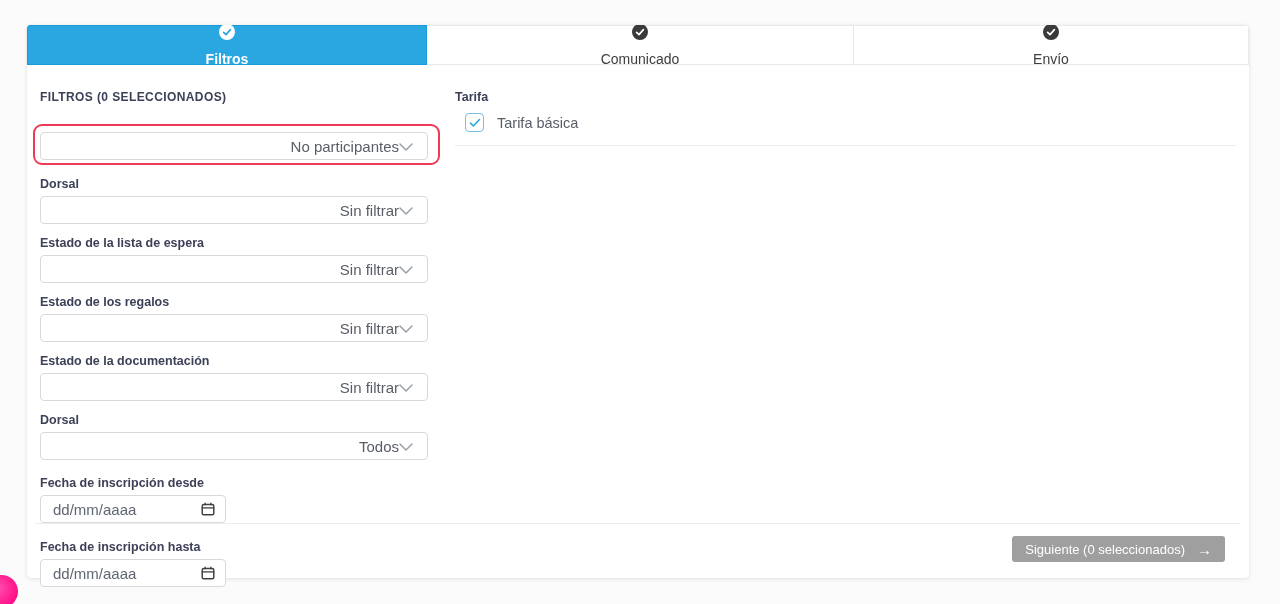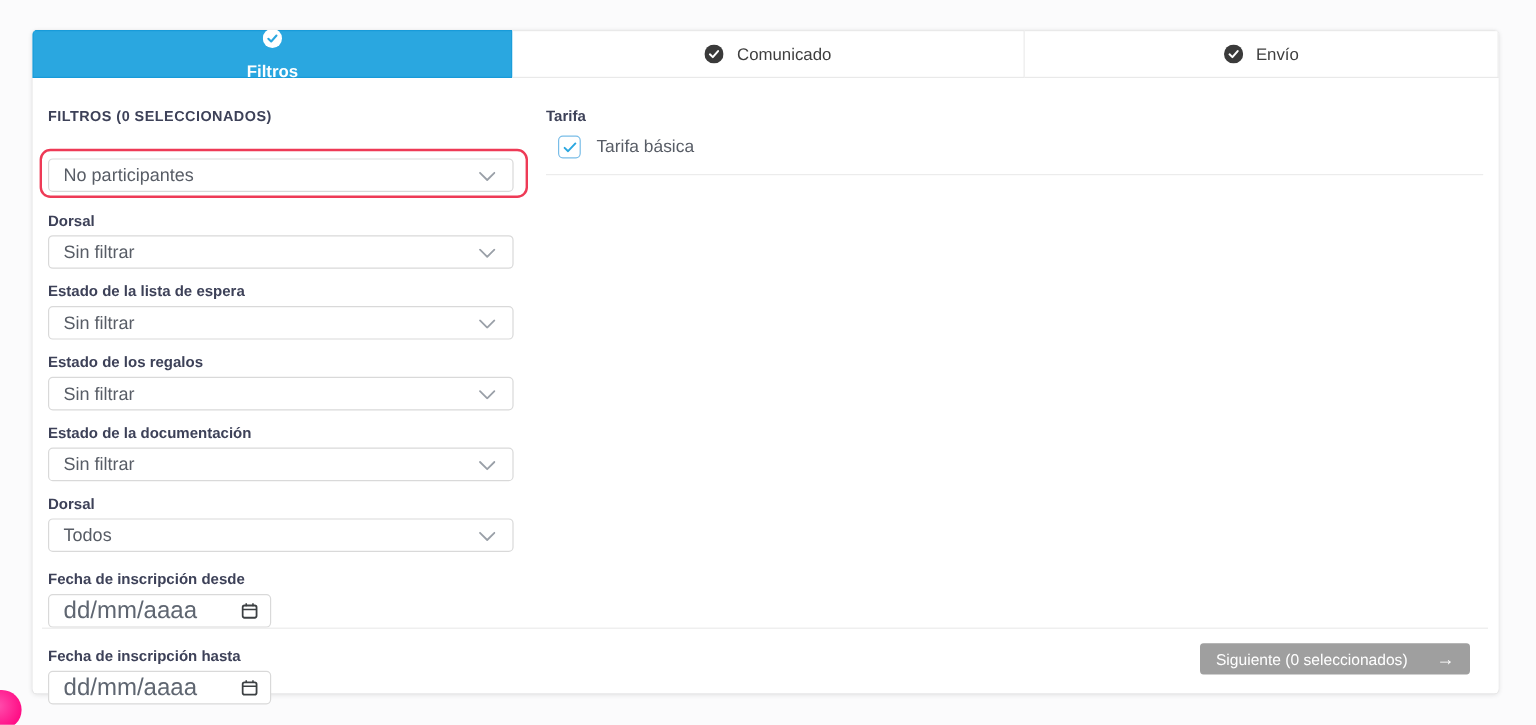--- a/index.html
+++ b/index.html
@@ -29,21 +29,21 @@
     display: flex;
     align-items: center;
     justify-content: center;
     gap: 11px;
     font-size: 14px;
     color: #3e3e3e;
     background: #ffffff;
     border: 1px solid #e9e9e9;
     cursor: pointer;
   }
-  .tab + .tab { border-left: none; }
+  .tab + .tab { border-left: none; flex-direction: column; }
   .tab-filtros { width: 400px; }
   .tab-comunicado { width: 427px; }
   .tab-envio { width: 395px; }
   .tab.active {
     background: #2aa7e0;
     border-color: #189bd9;
     color: #ffffff;
     font-weight: 700;
     flex-direction: column;
   }
@@ -71,21 +71,21 @@
     margin-bottom: 5px;
   }
   .select {
     height: 28px;
     width: 388px;
     border: 1px solid #d9d9d9;
     border-radius: 4px;
     background: #fff;
     display: flex;
     align-items: center;
-    justify-content: space-between;
+    justify-content: flex-end;
     padding: 0 14px 0 12px;
     cursor: pointer;
   }
   .select-value { font-size: 15px; color: #585d66; }
   .chevron { display: inline-flex; margin-top: 2px; }
   
   .highlight-wrap { position: relative; margin-bottom: 17px; }
   .highlight-wrap .field { margin-bottom: 0; }
   .highlight-box {
     position: absolute;
@@ -103,21 +103,21 @@
     border-radius: 4px;
     display: flex;
     align-items: center;
     padding: 0 10px 0 12px;
     background: #fff;
   }
   .date-input input {
     border: none; outline: none;
     flex: 1;
     font-family: "Liberation Sans", sans-serif;
-    font-size: 20px;
+    font-size: 15px;
     color: #585d66;
     min-width: 0;
     background: transparent;
   }
   .date-input input::placeholder { color: #5f6671; opacity: 1; }
   .cal-icon { display: inline-flex; cursor: pointer; }
   
   .col-right { flex: 1; padding-left: 23px; padding-top: 0; }
   .col-right .field-label { margin-bottom: 9px; }
   .check-row {
@@ -153,21 +153,21 @@
     right: 24px; bottom: 16px;
     height: 26px;
     background: #9f9f9f;
     color: #ffffff;
     border: none;
     border-radius: 3px;
     font-family: "Liberation Sans", sans-serif;
     font-size: 13px;
     display: flex;
     align-items: center;
-    gap: 24px;
+    gap: 12px;
     padding: 0 13px;
     cursor: pointer;
   }
   .next-arrow { font-size: 15px; line-height: 1; }
   
   .click-dot {
     position: absolute;
     left: -15px; top: 575px;
     width: 33px; height: 33px;
     border-radius: 50%;

